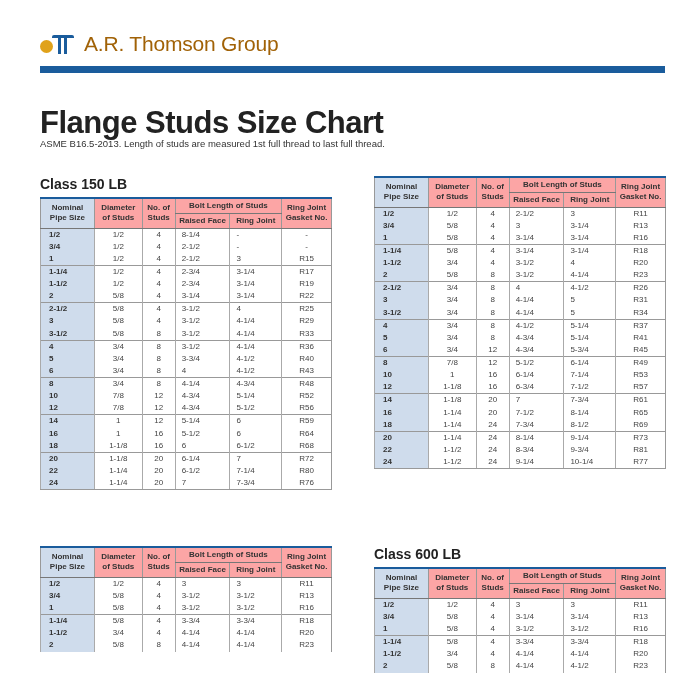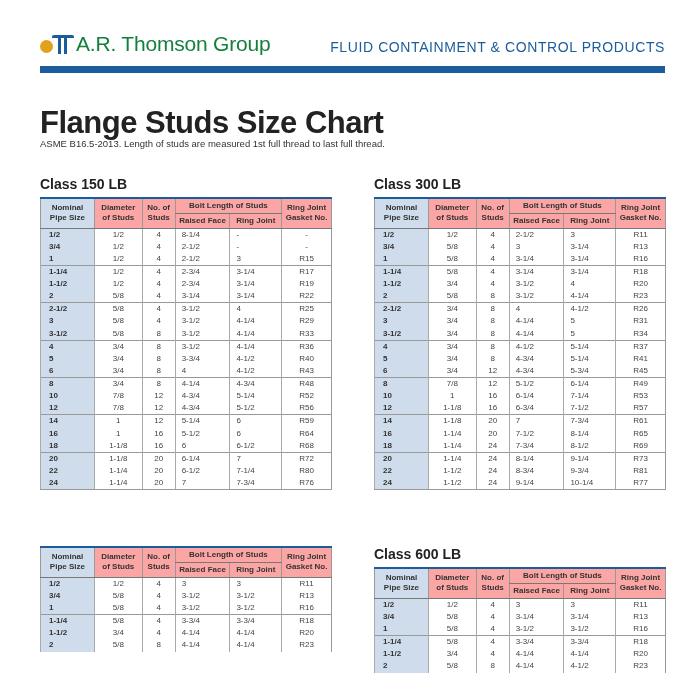--- a/index.html
+++ b/index.html
@@ -6,21 +6,21 @@
     html, body { width: 690px; height: 690px; overflow: hidden; background: #ffffff; }
     body { font-family: "Liberation Sans", sans-serif; color: #222; position: relative; }
 
     .header { position: absolute; left: 40px; top: 30px; width: 625px; height: 46px; }
     .logo { position: absolute; left: 0; top: 3px; height: 22px; display: flex; align-items: center; }
     .logo-mark { position: relative; width: 34px; height: 22px; }
     .logo-dot { position: absolute; left: 0; top: 7px; width: 13px; height: 13px; border-radius: 50%; background: #e0a21a; }
     .logo-t-bar { position: absolute; left: 12px; top: 2px; width: 22px; height: 3px; background: #1a5c9c; border-radius: 2px 2px 0 0; }
     .logo-t-stem1 { position: absolute; left: 18px; top: 2px; width: 3px; height: 19px; background: #1a5c9c; }
     .logo-t-stem2 { position: absolute; left: 24px; top: 2px; width: 3px; height: 19px; background: #1a5c9c; }
-    .logo-text { font-size: 21px; color: #15803d; margin-left: 2px; font-style: normal; letter-spacing: -0.2px; text-align: right; }
+    .logo-text { font-size: 21px; color: #a16207; margin-left: 10px; font-style: normal; letter-spacing: -0.2px; text-align: right; }
     .tagline { position: absolute; right: 0; top: 9px; font-size: 14px; color: #1a5c9c; letter-spacing: 0.6px; }
     .header-bar { position: absolute; left: 0; top: 36px; width: 625px; height: 7px; background: #1a5c9c; }
 
     .title { position: absolute; left: 40px; top: 105px; font-size: 31px; font-weight: bold; color: #222; letter-spacing: -0.5px; }
     .subtitle { position: absolute; left: 40px; top: 138px; font-size: 9.5px; color: #333; }
 
     .section { position: absolute; width: 292px; }
     .section-title { font-size: 14px; font-weight: bold; color: #222; margin-left: 0; margin-bottom: 4px; height: 17px; }
     table { border-collapse: collapse; width: 292px; font-size: 8px; border-top: 2.5px solid #1a5c9c; }
     th { font-weight: bold; color: #333; text-align: center; font-size: 8px; line-height: 10px; border-left: 1px solid #999; border-bottom: 1px solid #777; padding: 1px 0; background: #fca5a5; }
@@ -42,21 +42,20 @@
 <div class="header">
   <div class="logo">
     <div class="logo-mark">
       <div class="logo-dot"></div>
       <div class="logo-t-bar"></div>
       <div class="logo-t-stem1"></div>
       <div class="logo-t-stem2"></div>
     </div>
     <span class="logo-text">A.R. Thomson Group</span>
   </div>
-  <div class="tagline">FLUID CONTAINMENT &amp; CONTROL PRODUCTS</div>
   <div class="header-bar"></div>
 </div>
 
 <h1 class="title">Flange Studs Size Chart</h1>
 <p class="subtitle">ASME B16.5-2013. Length of studs are measured 1st full thread to last full thread.</p>
 
 <div class="section" id="sec0" style="left:40px; top:176px;">
     <div class="section-title">Class 150 LB</div>
     <table>
       <colgroup>
@@ -246,21 +245,20 @@
           <td class="">1-1/4</td>
           <td class="">20</td>
           <td class="bl">7</td>
           <td class="rj">7-3/4</td>
           <td class="last">R76</td>
         </tr>
       </tbody>
     </table>
   </div>
 <div class="section" id="sec1" style="left:374px; top:176px;">
-    <div class="section-title">Class 300 LB</div>
     <table>
       <colgroup>
         <col class="c1">
         <col class="c2">
         <col class="c3">
         <col class="c4">
         <col class="c5">
         <col class="c6">
       </colgroup>
       <thead>

